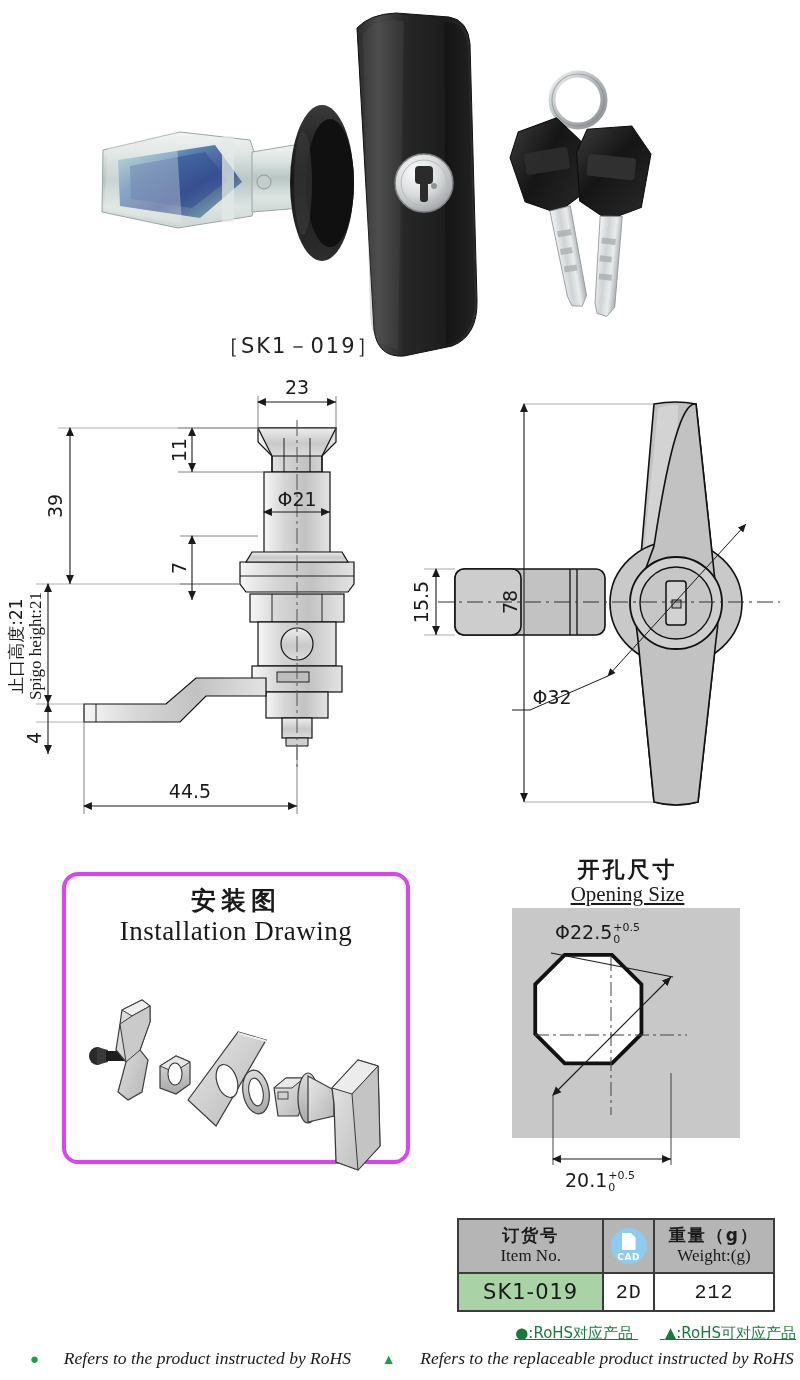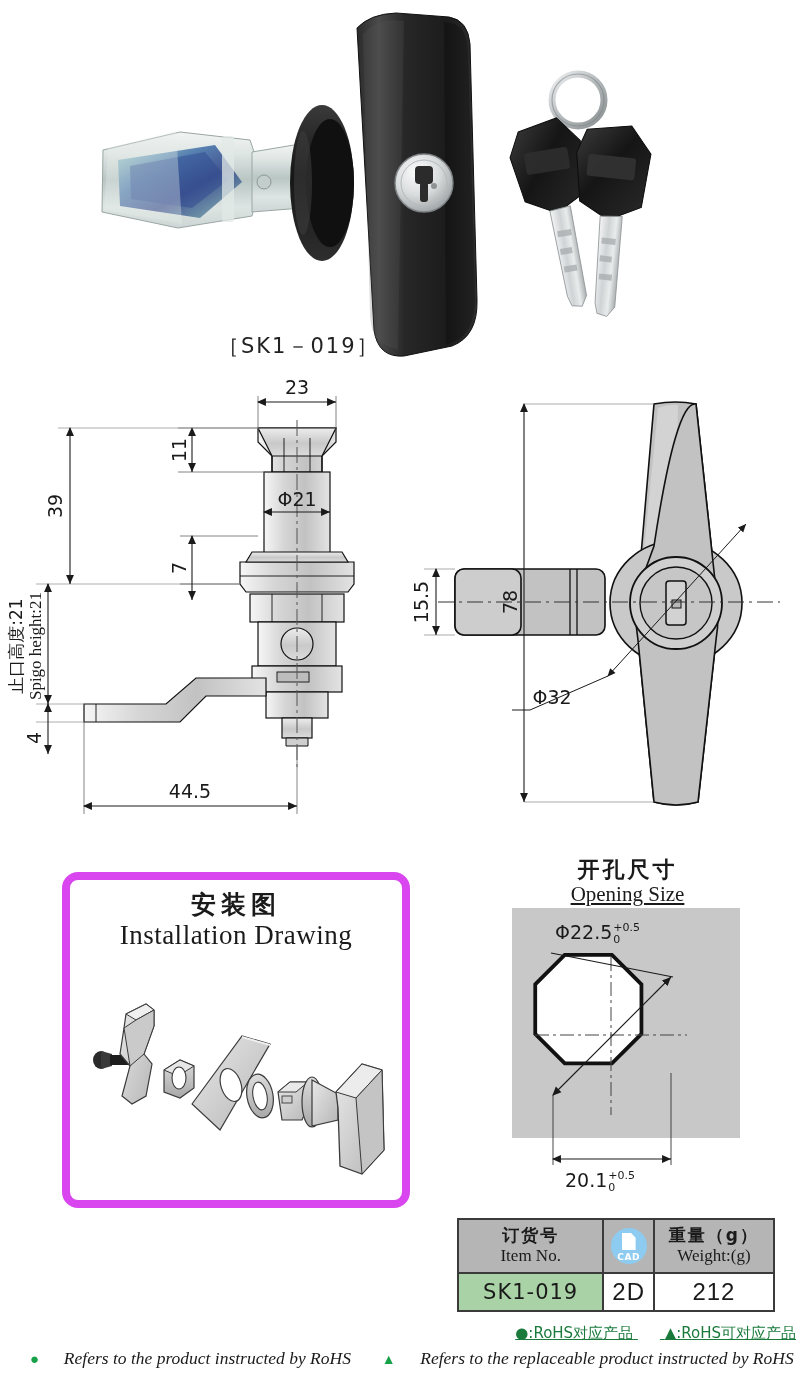--- a/index.html
+++ b/index.html
@@ -24,22 +24,22 @@
     font-size: 21px; letter-spacing: 2px; color: #222;
     white-space: nowrap;
   }
 
   
   #dims-block { position: absolute; left: 0; top: 378px; width: 800px; height: 470px; }
 
   
   #install-panel {
     position: absolute; left: 62px; top: 872px;
-    width: 348px; height: 336px;
-    border: 8px solid #d946ef; border-radius: 16px;
+    width: 348px; height: 292px;
+    border: 4px solid #d946ef; border-radius: 16px;
     background: #fff;
   }
   .inst-title-cn {
     position: absolute; left: 0; right: 0; top: 8px; text-align: center;
     font-family: "DejaVu Sans", "Liberation Sans", sans-serif;
     font-size: 25px; font-weight: 700; letter-spacing: 5px; color: #1a1a1a;
   }
   .inst-title-en {
     position: absolute; left: 0; right: 0; top: 40px; text-align: center;
     font-size: 27px; color: #1a1a1a; letter-spacing: 0.5px;
@@ -83,22 +83,22 @@
   }
   .hdr-en { font-size: 17px; line-height: 1.15; display: block; }
   .val-row { height: 38px; }
   .cell-item {
     background: #a9d3a6;
     font-family: "DejaVu Sans", "Liberation Sans", sans-serif;
     font-size: 21px; letter-spacing: 1px; margin-top: 48px;
   }
   .cell-plain {
     background: #fff;
-    font-family: Liberation Sans, sans-serif;
-    font-size: 24px; letter-spacing: 1px;
+    font-family: Liberation Mono, monospace;
+    font-size: 20px; letter-spacing: 1px;
   }
   .cad-badge {
     width: 36px; height: 36px; border-radius: 50%;
     background: #8ecbf0; margin: 0 auto;
     position: relative;
   }
   .cad-badge .pagegl {
     position: absolute; left: 11px; top: 5px; width: 14px; height: 17px;
     background: #fff;
     clip-path: polygon(0 0, 68% 0, 100% 28%, 100% 100%, 0 100%);

